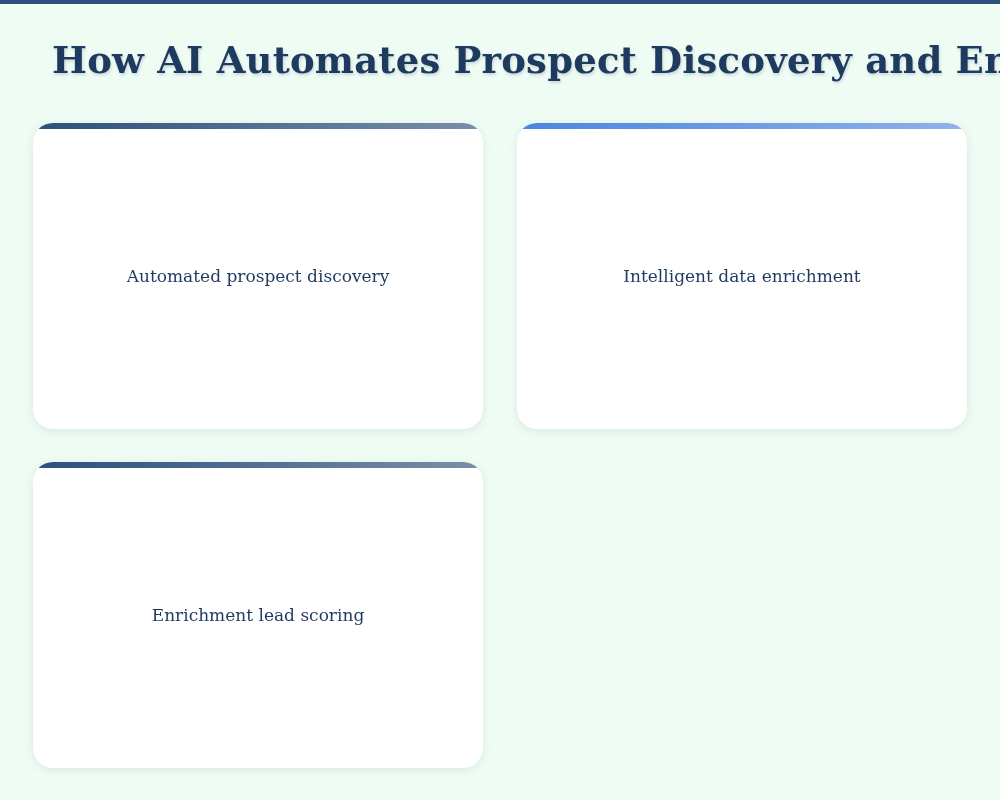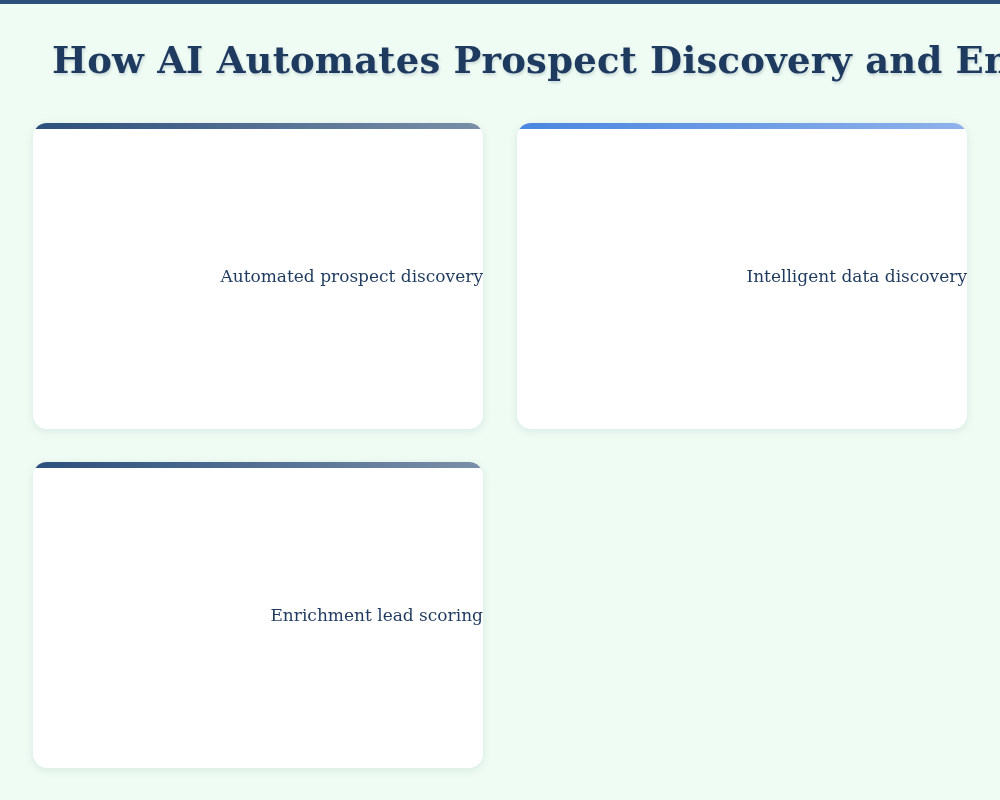--- a/index.html
+++ b/index.html
@@ -14,24 +14,24 @@
   .title {
     position: absolute; left: 52px; top: 34px;
     margin: 0; white-space: nowrap;
     font-family: "DejaVu Serif", serif;
     font-weight: bold; font-size: 37px; letter-spacing: 0.2px;
     color: #1e3a5f;
     text-shadow: 1px 2px 3px rgba(30,58,95,0.18);
   }
   .card {
     position: absolute; width: 450px; height: 306px;
-    background: #ffffff; border-radius: 14px;
+    background: #ffffff; border-radius: 20px;
     box-shadow: 0 2px 8px rgba(40,80,90,0.12);
     overflow: hidden;
-    display: flex; align-items: center; justify-content: flex-end;
+    display: flex; align-items: center; justify-content: center;
     box-sizing: border-box;
   }
   .card .bar { position: absolute; left: 0; top: 0; right: 0; height: 6px; }
   .bar.navy { background: linear-gradient(90deg, #2c4f7c, #7a8fa8); }
   .bar.blue { background: linear-gradient(90deg, #4a86e0, #8fb2ea); }
   .card .label {
     font-family: "DejaVu Serif", serif;
     font-size: 17px; color: #1e3a5f;
     margin-top: 0;
   }
@@ -44,19 +44,19 @@
 
 <h1 class="title">How AI Automates Prospect Discovery and Enrichment</h1>
 
 <div class="card" id="card-1">
   <div class="bar navy"></div>
   <span class="label">Automated prospect discovery</span>
 </div>
 
 <div class="card" id="card-2">
   <div class="bar blue"></div>
-  <span class="label">Intelligent data discovery</span>
+  <span class="label">Intelligent data enrichment</span>
 </div>
 
 <div class="card" id="card-3">
   <div class="bar navy"></div>
   <span class="label">Enrichment lead scoring</span>
 </div>
 
 </body></html>

